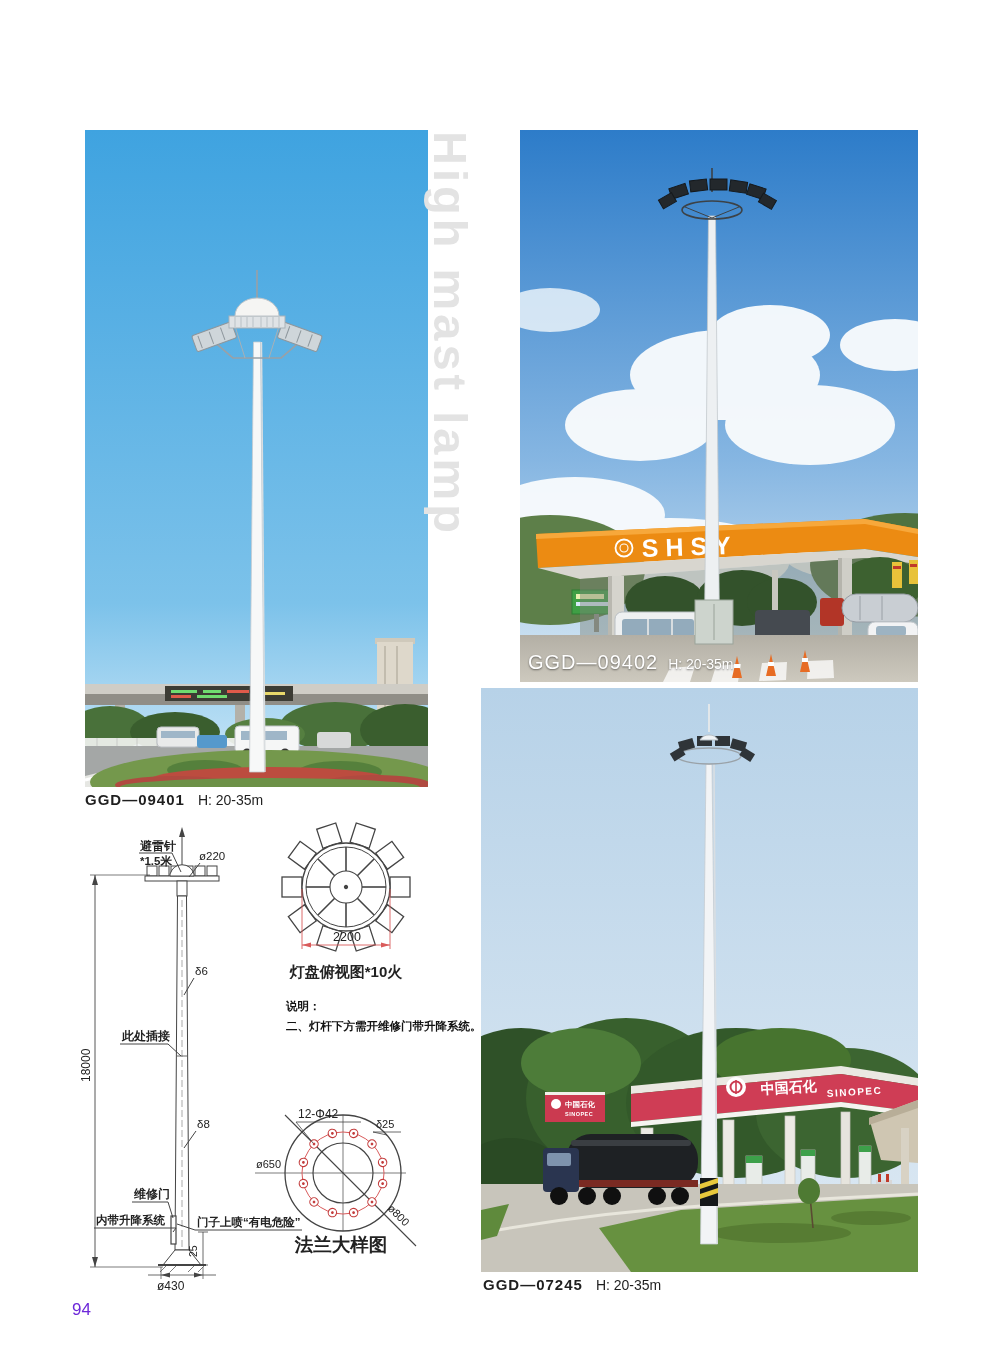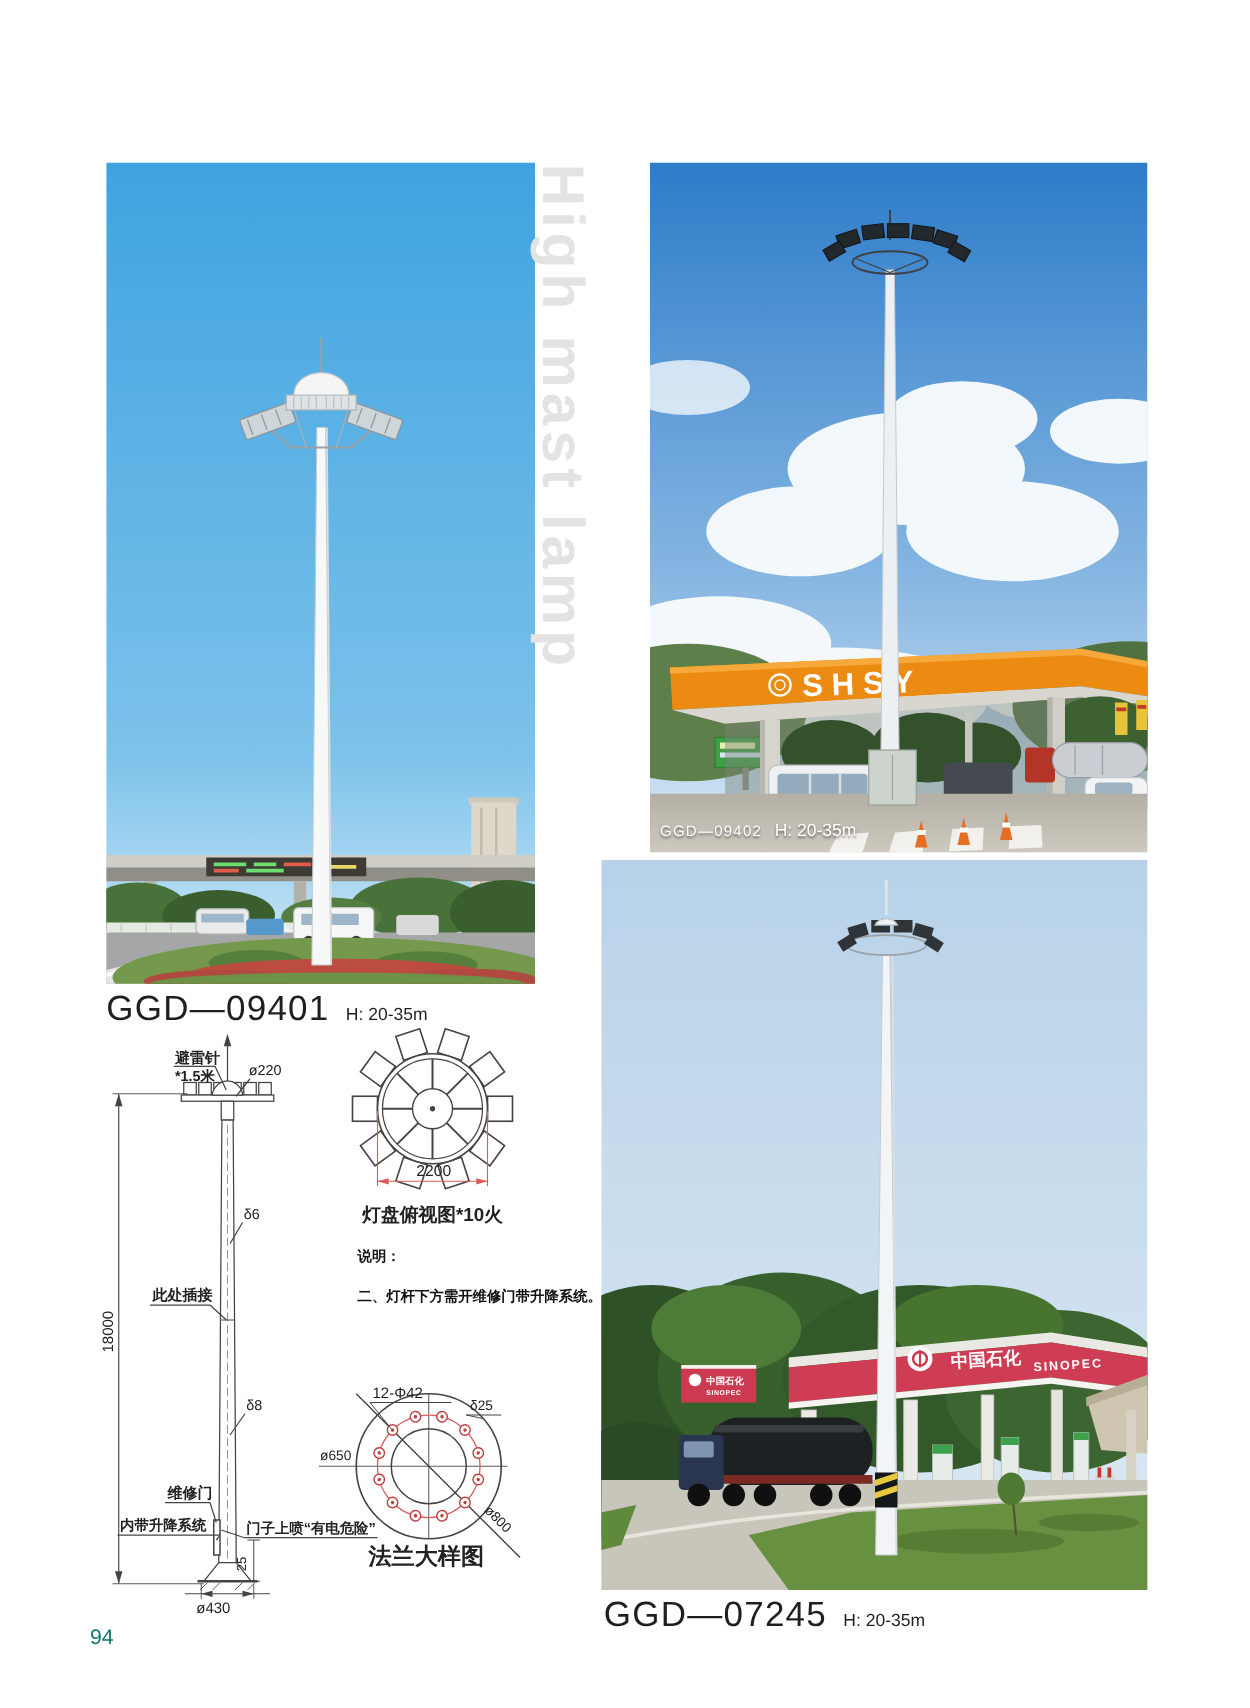--- a/index.html
+++ b/index.html
@@ -1,33 +1,33 @@
 <!DOCTYPE html>
 <html><head>
 <meta charset="utf-8">
 <style>
   html,body{margin:0;padding:0;background:#fff;}
   .page{position:relative;width:1000px;height:1366px;background:#ffffff;overflow:hidden;
         font-family:"Liberation Sans","DejaVu Sans",sans-serif;}
   .photo{position:absolute;display:block;}
   .photo svg{display:block;}
   .caption{position:absolute;color:#1f1f1f;white-space:nowrap;}
-  .caption .id{font-size:28px;font-weight:400;letter-spacing:1px;}
+  .caption .id{font-size:15px;font-weight:700;letter-spacing:1px;}
   .caption .h{font-size:14px;font-weight:500;margin-left:13px;}
   .overlay-caption{position:absolute;left:8px;bottom:8px;color:#fff;white-space:nowrap;
         text-shadow:0 1px 2px rgba(0,0,0,.5);}
-  .overlay-caption .id{font-size:12px;font-weight:500;letter-spacing:1px;}
+  .overlay-caption .id{font-size:20px;font-weight:500;letter-spacing:1px;}
   .overlay-caption .h{font-size:14px;font-weight:500;margin-left:10px;}
   .watermark{position:absolute;left:427px;top:131px;writing-mode:vertical-rl;text-orientation:sideways;
         font-size:47px;font-weight:bold;letter-spacing:4px;color:#e3e3e3;line-height:1;user-select:none;}
   .notes{position:absolute;left:286px;top:999px;width:198px;color:#121212;font-size:11.5px;
         line-height:1.36;font-weight:600;}
   .notes p{margin:0 0 10px 0;}
-  .notes .nt{margin-bottom:16px;}
-  .pagenum{position:absolute;left:72px;top:1300px;font-size:17px;color:#0f766e;}
+  .notes .nt{margin-bottom:4px;}
+  .pagenum{position:absolute;left:72px;top:1300px;font-size:17px;color:#6d28d9;}
   .drawings{position:absolute;left:60px;top:820px;}
   .drawings text{font-family:"Liberation Sans","DejaVu Sans",sans-serif;fill:#222;}
 </style>
 </head>
 <body>
 <div class="page">
 
 <figure class="photo" style="left:85px;top:130px;margin:0;">
 <svg width="343" height="657" viewBox="0 0 343 657">
   <defs>

